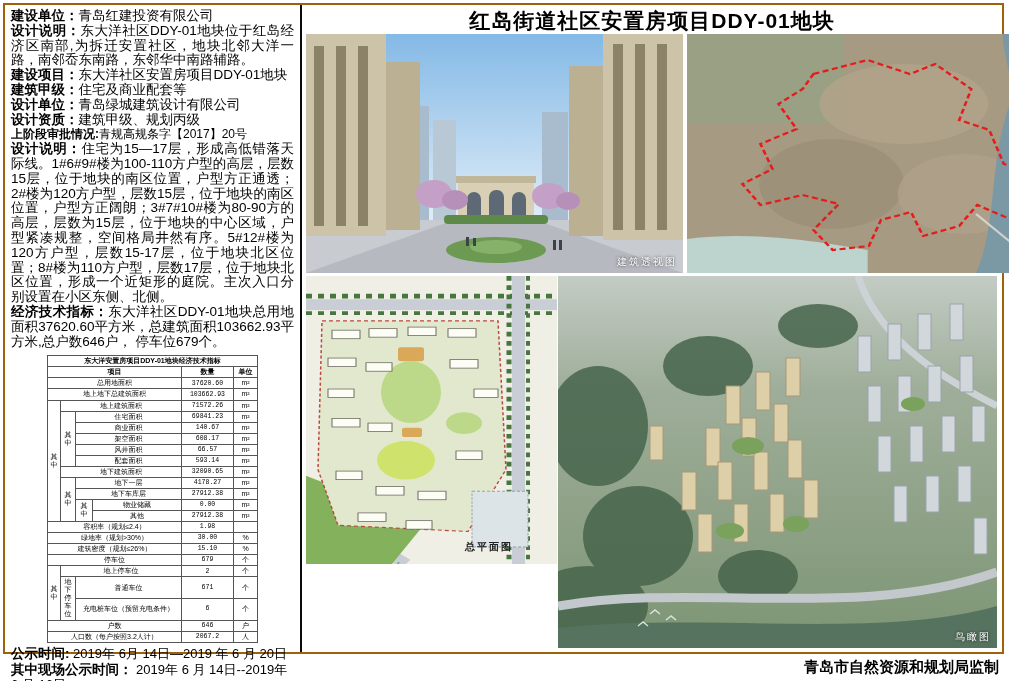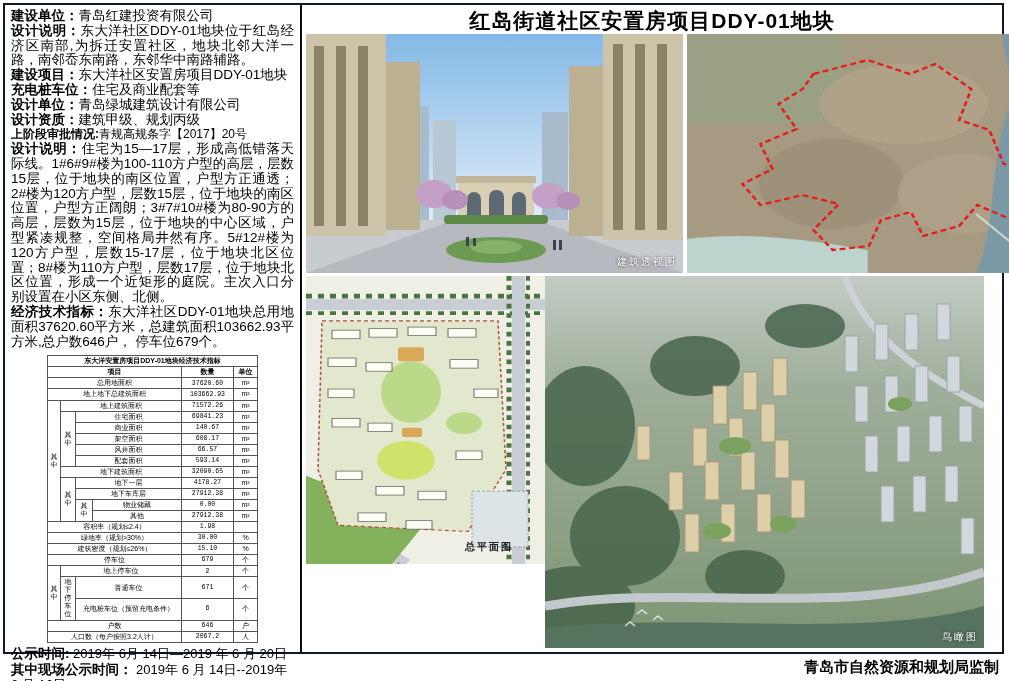--- a/index.html
+++ b/index.html
@@ -1,21 +1,21 @@
 <!DOCTYPE html>
 <html><head>
 <meta charset="utf-8">
 <style>
   * { margin:0; padding:0; box-sizing:border-box; }
   html,body { background:#ffffff; }
   body { font-family:"Liberation Sans", sans-serif; color:#000; }
   #page { position:relative; width:1009px; height:681px; background:#fff; overflow:hidden; }
 
   .sheet { position:absolute; left:3px; top:3px; width:1001px; height:651px;
-           border:2px solid #0f172a; display:flex; background:#fff; }
+           border:2px solid #a16207; display:flex; background:#fff; }
 
   
   .left-panel { width:297px; border-right:2px solid #0a0a0a; padding:4px 6px 2px 6px; }
   .field { font-size:13.5px; line-height:14.8px; text-align:justify; }
   .field .lbl { font-weight:700; }
   .field.small { font-size:12px; }
   .notice { font-size:13px; line-height:14.5px; margin-top:2px; }
   .notice .lbl { font-weight:700; font-size:13.5px; }
 
   
@@ -36,35 +36,35 @@
                 font-size:21px; font-weight:700; letter-spacing:1px; }
   .img-box { position:absolute; overflow:hidden; }
   .img-box svg { display:block; width:100%; height:100%; }
   .cap { position:absolute; font-size:10px; letter-spacing:2px; }
   .cap.light { color:#fff; text-shadow:0 0 3px rgba(0,0,0,.8); right:6px; bottom:4px; }
   .cap.dark { color:#222; right:44px; bottom:10px; font-weight:700; }
 
   #persp   { left:4px;   top:29px;  width:377px; height:239px; }
   #locmap  { left:385px; top:29px;  width:377px; height:239px; }
   #siteplan{ left:4px;   top:271px; width:251px; height:288px; }
-  #aerial  { left:243px; top:271px; width:439px; height:372px; }
+  #aerial  { left:256px; top:271px; width:439px; height:372px; }
 
   .credit { position:absolute; top:658px; right:10px; font-size:15px; font-weight:700; }
 </style>
 </head>
 <body>
 
 <div id="page">
   <div class="sheet">
 
     <div class="left-panel">
       <p class="field"><span class="lbl">建设单位：</span><span>青岛红建投资有限公司</span></p>
       <p class="field"><span class="lbl">设计说明：</span><span>东大洋社区DDY-01地块位于红岛经济区南部,为拆迁安置社区，地块北邻大洋一路，南邻岙东南路，东邻华中南路辅路。</span></p>
       <p class="field"><span class="lbl">建设项目：</span><span>东大洋社区安置房项目DDY-01地块</span></p>
-      <p class="field"><span class="lbl">充电桩车位：</span><span>住宅及商业配套等</span></p>
+      <p class="field"><span class="lbl">建筑甲级：</span><span>住宅及商业配套等</span></p>
       <p class="field"><span class="lbl">设计单位：</span><span>青岛绿城建筑设计有限公司</span></p>
       <p class="field"><span class="lbl">设计资质：</span><span>建筑甲级、规划丙级</span></p>
       <p class="field small"><span class="lbl">上阶段审批情况:</span><span>青规高规条字【2017】20号</span></p>
       <p class="field"><span class="lbl">设计说明：</span><span>住宅为15—17层，形成高低错落天际线。1#6#9#楼为100-110方户型的高层，层数15层，位于地块的南区位置，户型方正通透；2#楼为120方户型，层数15层，位于地块的南区位置，户型方正阔朗；3#7#10#楼为80-90方的高层，层数为15层，位于地块的中心区域，户型紧凑规整，空间格局井然有序。5#12#楼为120方户型，层数15-17层，位于地块北区位置；8#楼为110方户型，层数17层，位于地块北区位置，形成一个近矩形的庭院。主次入口分别设置在小区东侧、北侧。</span></p>
       <p class="field"><span class="lbl">经济技术指标：</span><span>东大洋社区DDY-01地块总用地面积37620.60平方米，总建筑面积103662.93平方米,总户数646户， 停车位679个。</span></p>
 
       <table class="econ">
         <colgroup>
             <col class="c1">
             <col class="c2">

